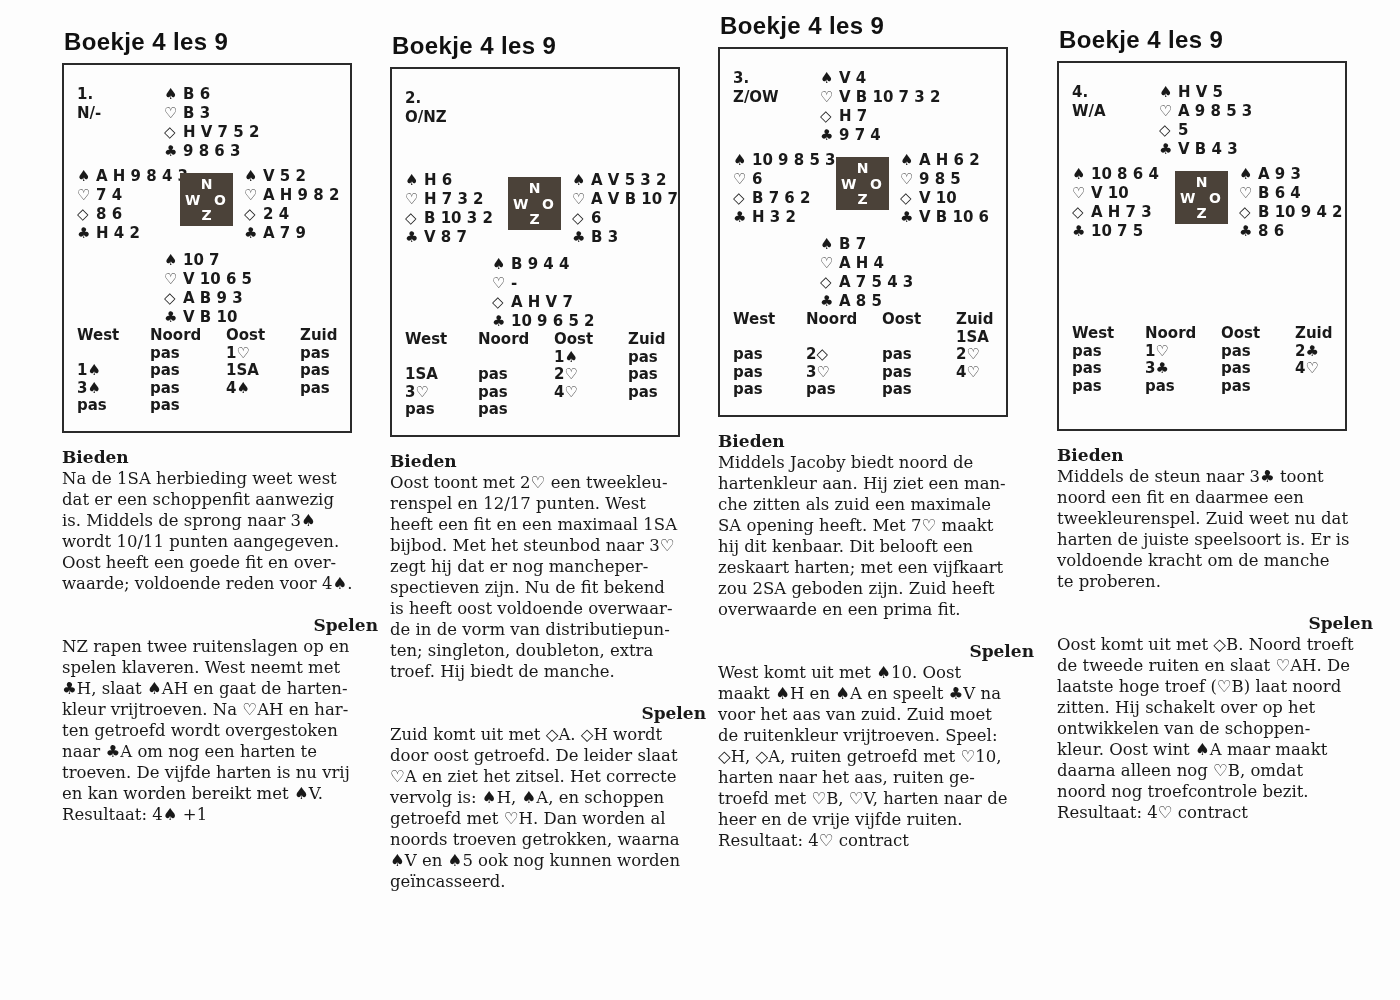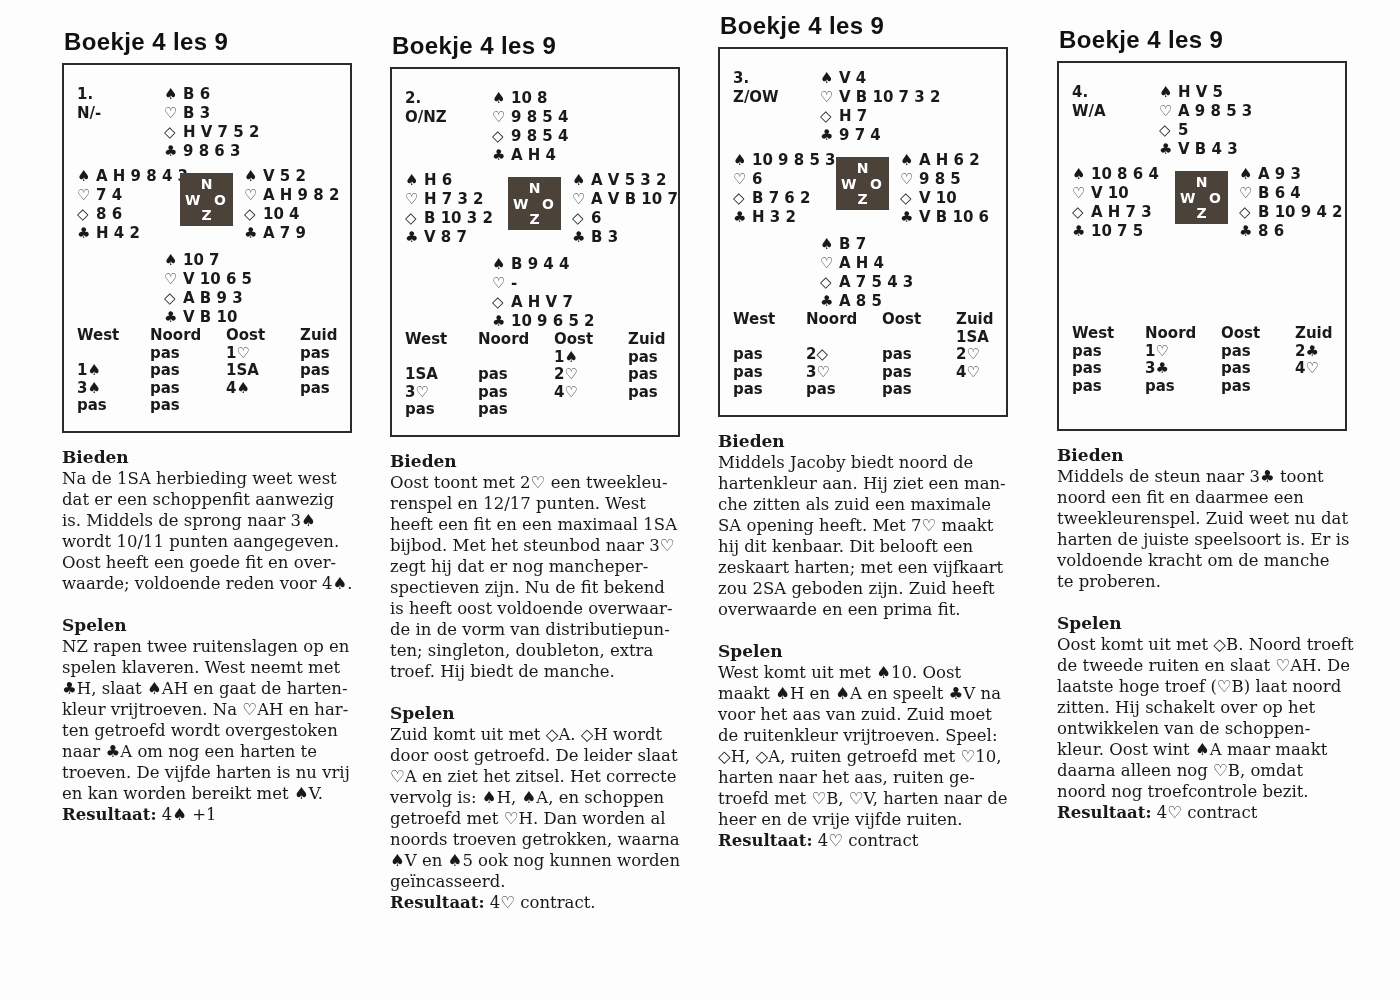--- a/index.html
+++ b/index.html
@@ -60,31 +60,31 @@
     grid-template-columns:73px 76px 74px 1fr;
     font:700 15px/17.5px "DejaVu Sans",sans-serif;
   }
   .bidding .cell { height:17.5px; }
 
   .textcol { width:316px; margin-top:14px; color:#191919; }
   .sec-h {
     font:700 17px/21px "DejaVu Serif","DejaVu Sans",serif;
     margin:0;
   }
-  .sec-h.spelen { margin-top:21px; }
+  .sec-h.spelen { margin-top:21px;text-align:right; }
   .sec-b {
     font:400 16.5px/21px "DejaVu Serif","DejaVu Sans",serif;
     white-space:pre-line;
     margin:0;
   }
   .res {
     font:400 16.5px/21px "DejaVu Serif","DejaVu Sans",serif;
     margin:0;
   }
-  .res b { font-weight:700; }
+  .res b { font-weight:400; }
 </style>
 </head>
 <body>
 
 <div id="panels">
   <section class="panel panel-0">
     <h1 class="panel-title">Boekje 4 les 9</h1>
 
     <div class="box">
       <div class="deal-info">
@@ -109,21 +109,21 @@
       <div class="compass">
         <span class="cn">N</span>
         <span class="cw">W</span>
         <span class="co">O</span>
         <span class="cz">Z</span>
       </div>
 
       <div class="hand hand-east">
         <div><span class="suit">♠</span><span>V 5 2</span></div>
         <div><span class="suit">♡</span><span>A H 9 8 2</span></div>
-        <div><span class="suit">◇</span><span>10 4</span></div>
+        <div><span class="suit">◇</span><span>2 4</span></div>
         <div><span class="suit">♣</span><span>A 7 9</span></div>
       </div>
 
       <div class="hand hand-south">
         <div><span class="suit">♠</span><span>10 7</span></div>
         <div><span class="suit">♡</span><span>V 10 6 5</span></div>
         <div><span class="suit">◇</span><span>A B 9 3</span></div>
         <div><span class="suit">♣</span><span>V B 10</span></div>
       </div>
 
@@ -178,26 +178,20 @@
 
   <section class="panel panel-1">
     <h1 class="panel-title">Boekje 4 les 9</h1>
 
     <div class="box">
       <div class="deal-info">
         <div>2.</div>
         <div>O/NZ</div>
       </div>
 
-      <div class="hand hand-north">
-        <div><span class="suit">♠</span><span>10 8</span></div>
-        <div><span class="suit">♡</span><span>9 8 5 4</span></div>
-        <div><span class="suit">◇</span><span>9 8 5 4</span></div>
-        <div><span class="suit">♣</span><span>A H 4</span></div>
-      </div>
 
       <div class="hand hand-west">
         <div><span class="suit">♠</span><span>H 6</span></div>
         <div><span class="suit">♡</span><span>H 7 3 2</span></div>
         <div><span class="suit">◇</span><span>B 10 3 2</span></div>
         <div><span class="suit">♣</span><span>V 8 7</span></div>
       </div>
 
       <div class="compass">
         <span class="cn">N</span>
@@ -262,21 +256,20 @@
 troef. Hij biedt de manche.</p>
       <h2 class="sec-h spelen">Spelen</h2>
       <p class="sec-b">Zuid komt uit met ◇A. ◇H wordt
 door oost getroefd. De leider slaat
 ♡A en ziet het zitsel. Het correcte
 vervolg is: ♠H, ♠A, en schoppen
 getroefd met ♡H. Dan worden al
 noords troeven getrokken, waarna
 ♠V en ♠5 ook nog kunnen worden
 geïncasseerd.</p>
-      <p class="res"><b>Resultaat:</b> <span>4♡ contract.</span></p>
     </div>
   </section>
 
   <section class="panel panel-2">
     <h1 class="panel-title">Boekje 4 les 9</h1>
 
     <div class="box">
       <div class="deal-info">
         <div>3.</div>
         <div>Z/OW</div>

